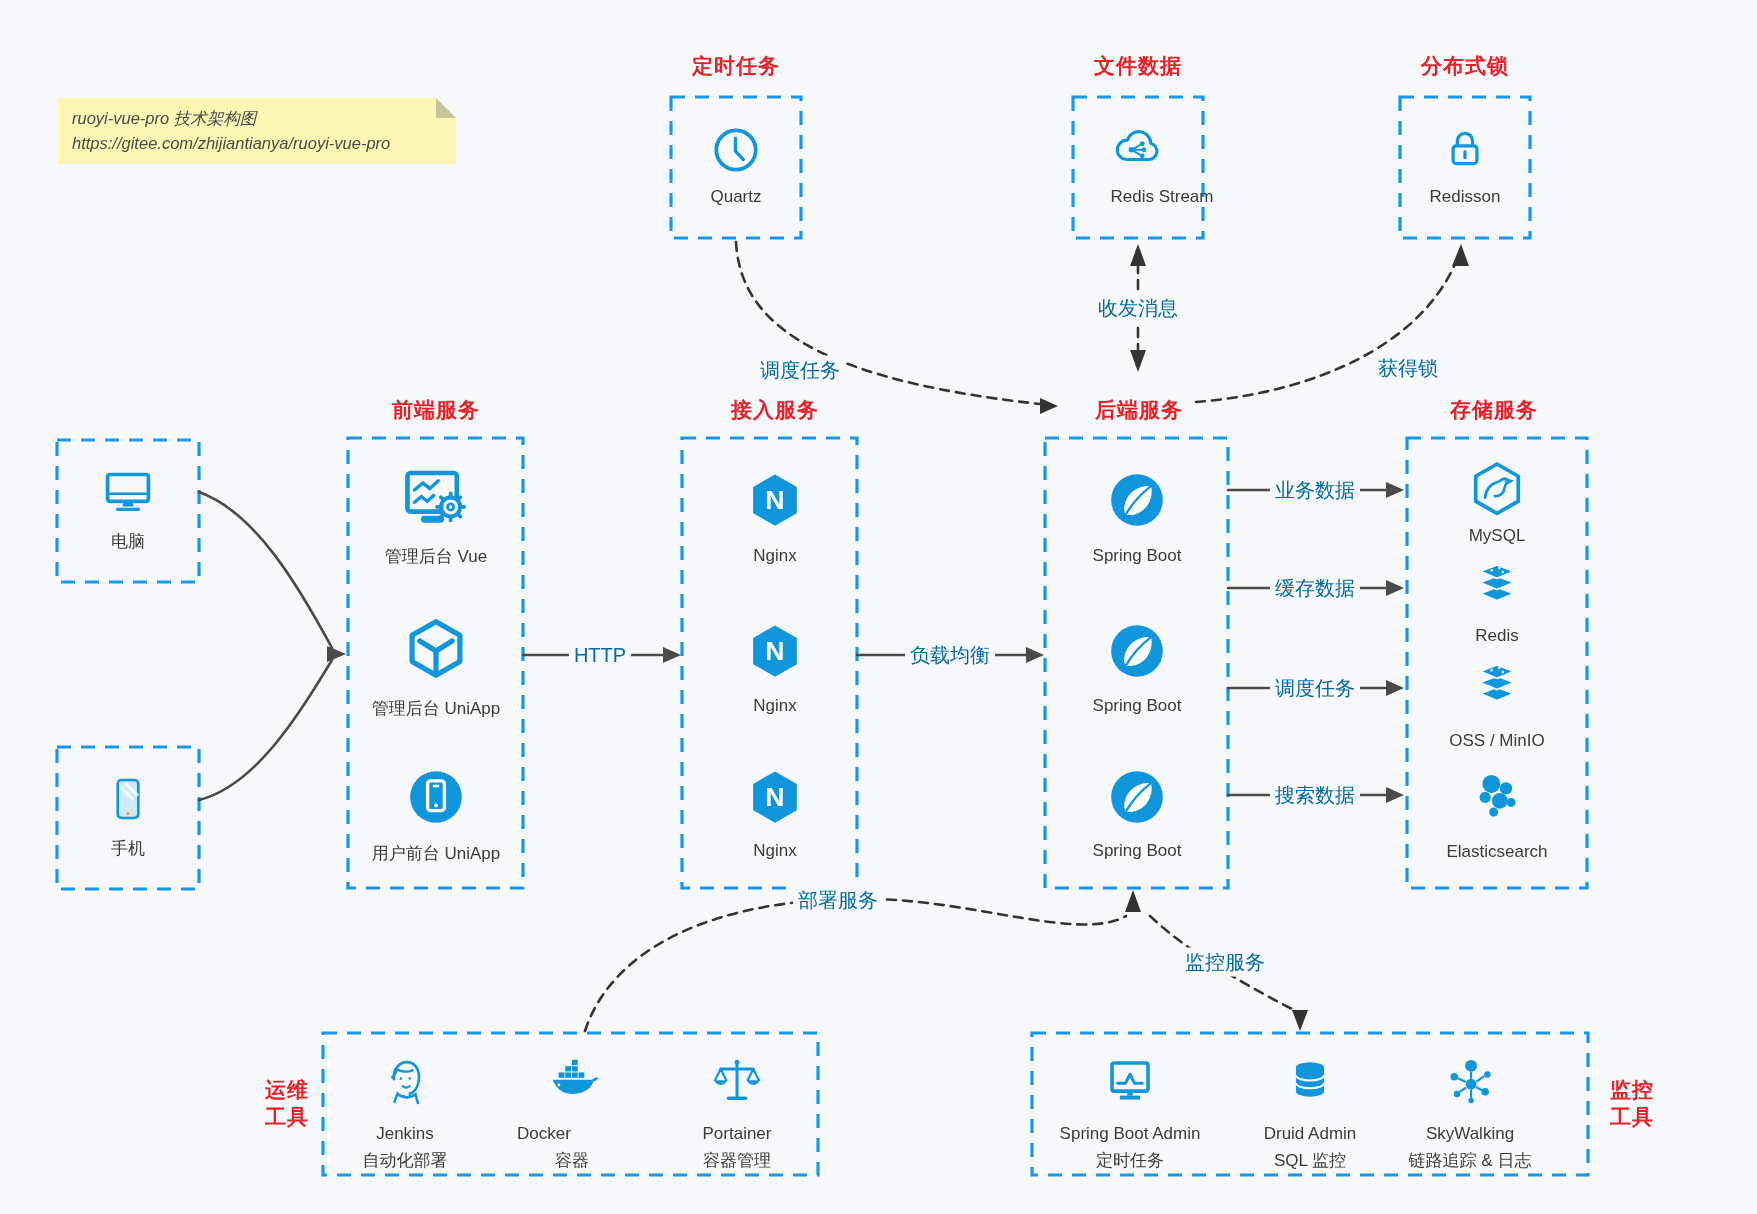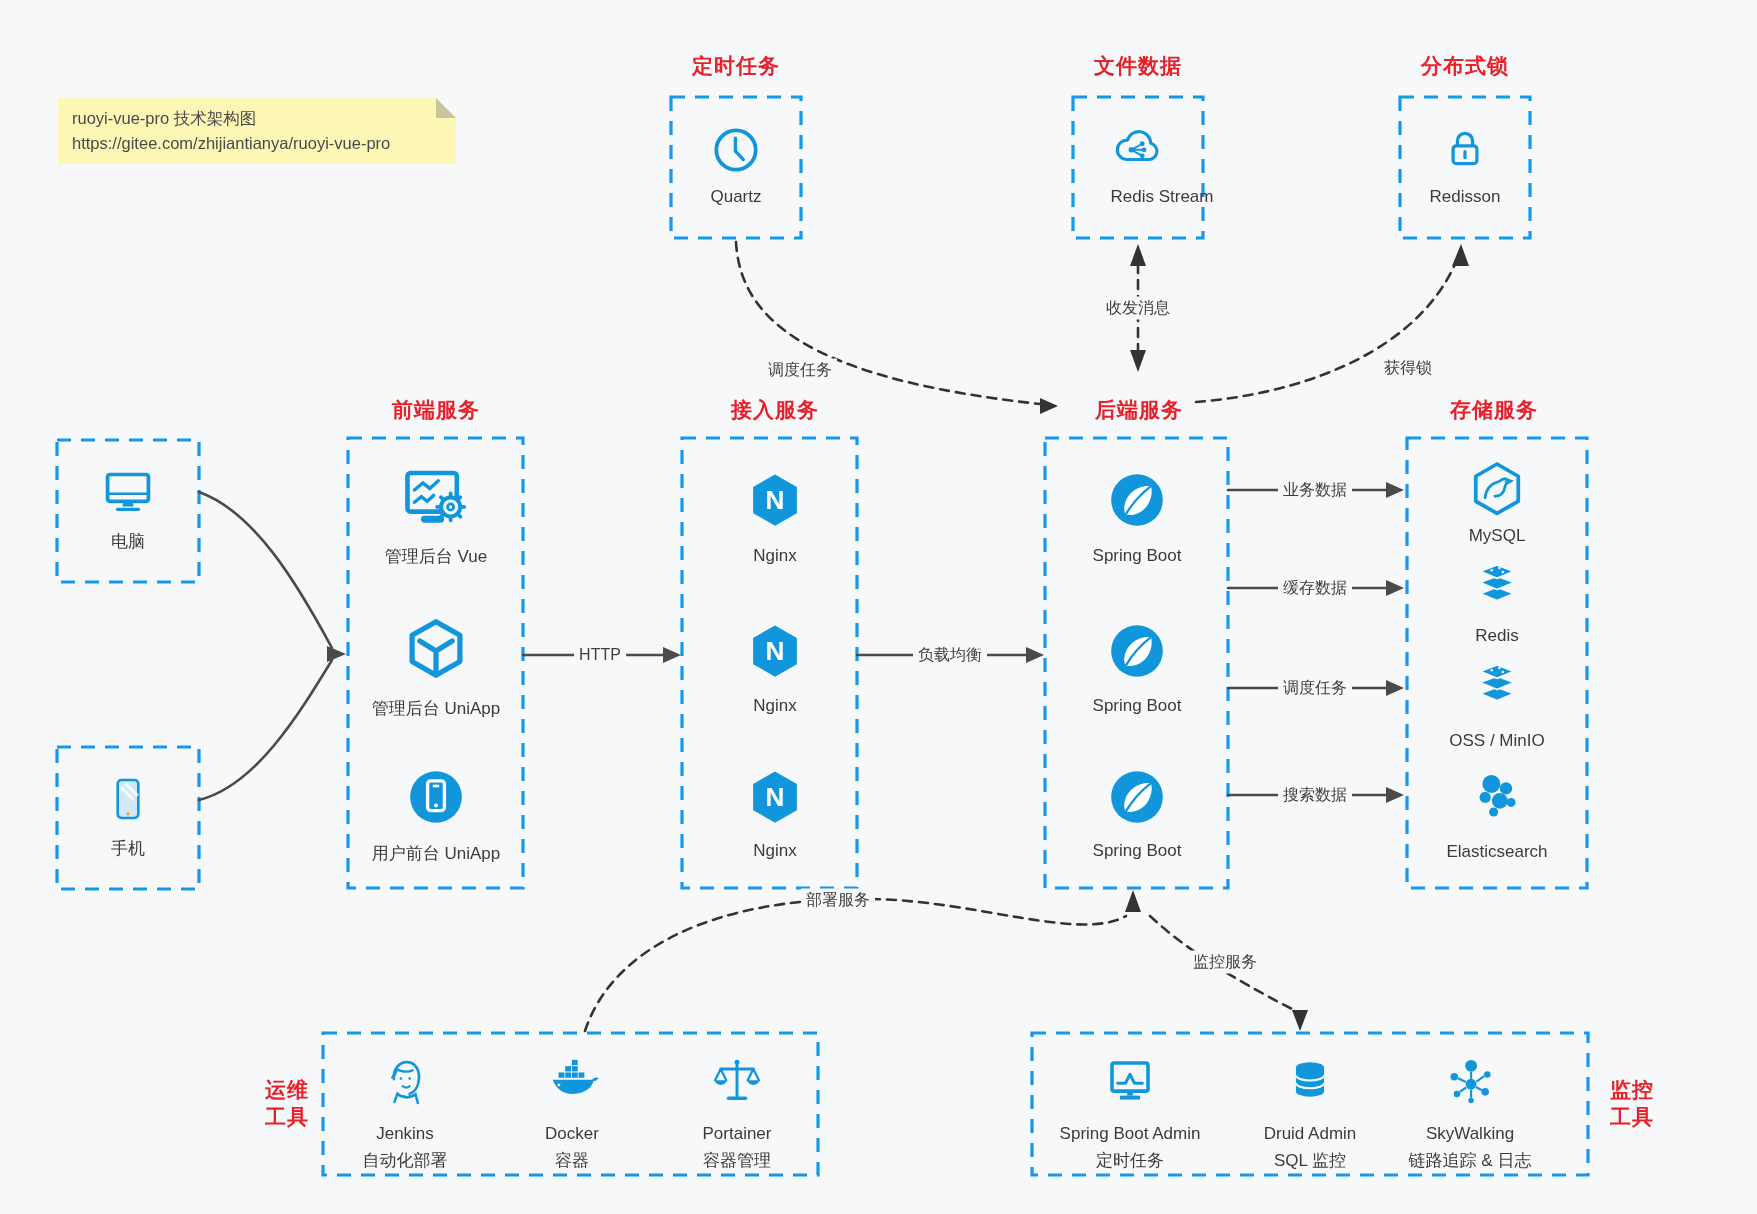--- a/index.html
+++ b/index.html
@@ -3,26 +3,26 @@
 <meta charset="utf-8">
 <style>
   html,body{margin:0;padding:0;background:#f7f8fa;}
   .canvas{position:relative;width:1757px;height:1214px;background:#f7f8fa;
           font-family:"Liberation Sans",sans-serif;overflow:hidden;}
   .wires{position:absolute;left:0;top:0;}
   .ttl{position:absolute;transform:translate(-50%,-50%);color:#e62129;font-size:21px;
        font-weight:bold;letter-spacing:1px;white-space:nowrap;}
   .ttl2{line-height:27px;text-align:center;}
   .lbl{position:absolute;transform:translate(-50%,-50%);color:#3b3b3b;font-size:17px;white-space:nowrap;}
-  .elbl{position:absolute;transform:translate(-50%,-50%);color:#404040;font-size:16px;
+  .elbl{position:absolute;transform:translate(-50%,-50%);color:#0369a1;font-size:20px;
         background:#f7f8fa;padding:1px 5px;white-space:nowrap;}
   .ic{position:absolute;transform:translate(-50%,-50%);}
   .ic svg{display:block;}
   .note{position:absolute;left:58px;top:98px;width:398px;height:66px;background:#fcf7b5;
-        color:#4a4a4a;font-size:16.5px;line-height:25px;padding:8px 0 0 14px;box-sizing:border-box;}
+        color:#4a4a4a;font-size:16.5px;line-height:25px;padding:8px 0 0 14px;box-sizing:border-box;font-style:italic;}
   .fold{position:absolute;top:0;right:0;width:0;height:0;
         border-top:20px solid #f7f8fa;border-left:20px solid #c9c59a;}
 </style>
 </head>
 <body>
 
 <div class="canvas">
 
   <svg class="wires" width="1757" height="1214" viewBox="0 0 1757 1214">
     <g fill="none" stroke="#1697ec" stroke-width="3.2" stroke-dasharray="14 10">
@@ -310,21 +310,21 @@
           <rect x="29.6" y="15.8" width="5" height="4.6"></rect>
         <rect x="18.2" y="10.4" width="5" height="4.6"></rect>
           <rect x="23.9" y="10.4" width="5" height="4.6"></rect>
         <rect x="23.9" y="5" width="5" height="4.6"></rect>
         <path d="M7.5 22 h35 c-0.3 2.8 -1.6 5.3 -3.8 7.3 c-3.4 3 -8.6 4.9 -14 4.9 c-8.2 0 -14.6 -4.3 -17.2 -12.2 z"></path>
         <path d="M41.5 21.4 c1.8 -1.4 3.8 -1.7 5.3 -0.9 c-0.9 1.6 -2.6 2.6 -4.7 2.8 z"></path>
       </g>
       <circle cx="12.8" cy="26.5" r="1.2" fill="#f7f8fa"></circle>
     </svg>
   </div>
-  <div class="lbl" style="left:572px;top:1134px">Docker</div>
+  <div class="lbl" style="left:544px;top:1134px">Docker</div>
   <div class="lbl" style="left:572px;top:1160px">容器</div>
 
   <div class="ic" style="left:737px;top:1082px">
     <svg width="54" height="54" viewBox="0 0 48 48">
       <g stroke="#1296db" stroke-width="2.6" fill="none" stroke-linecap="round">
         <path d="M24 8.5 V37.5"></path>
         <path d="M9.5 12.5 H38.5"></path>
         <path d="M9.5 12.5 L4.5 22.5 M9.5 12.5 L14.5 22.5 M38.5 12.5 L33.5 22.5 M38.5 12.5 L43.5 22.5" stroke-width="2"></path>
         <path d="M16.5 38.5 H31.5" stroke-width="3.2"></path>
       </g>

